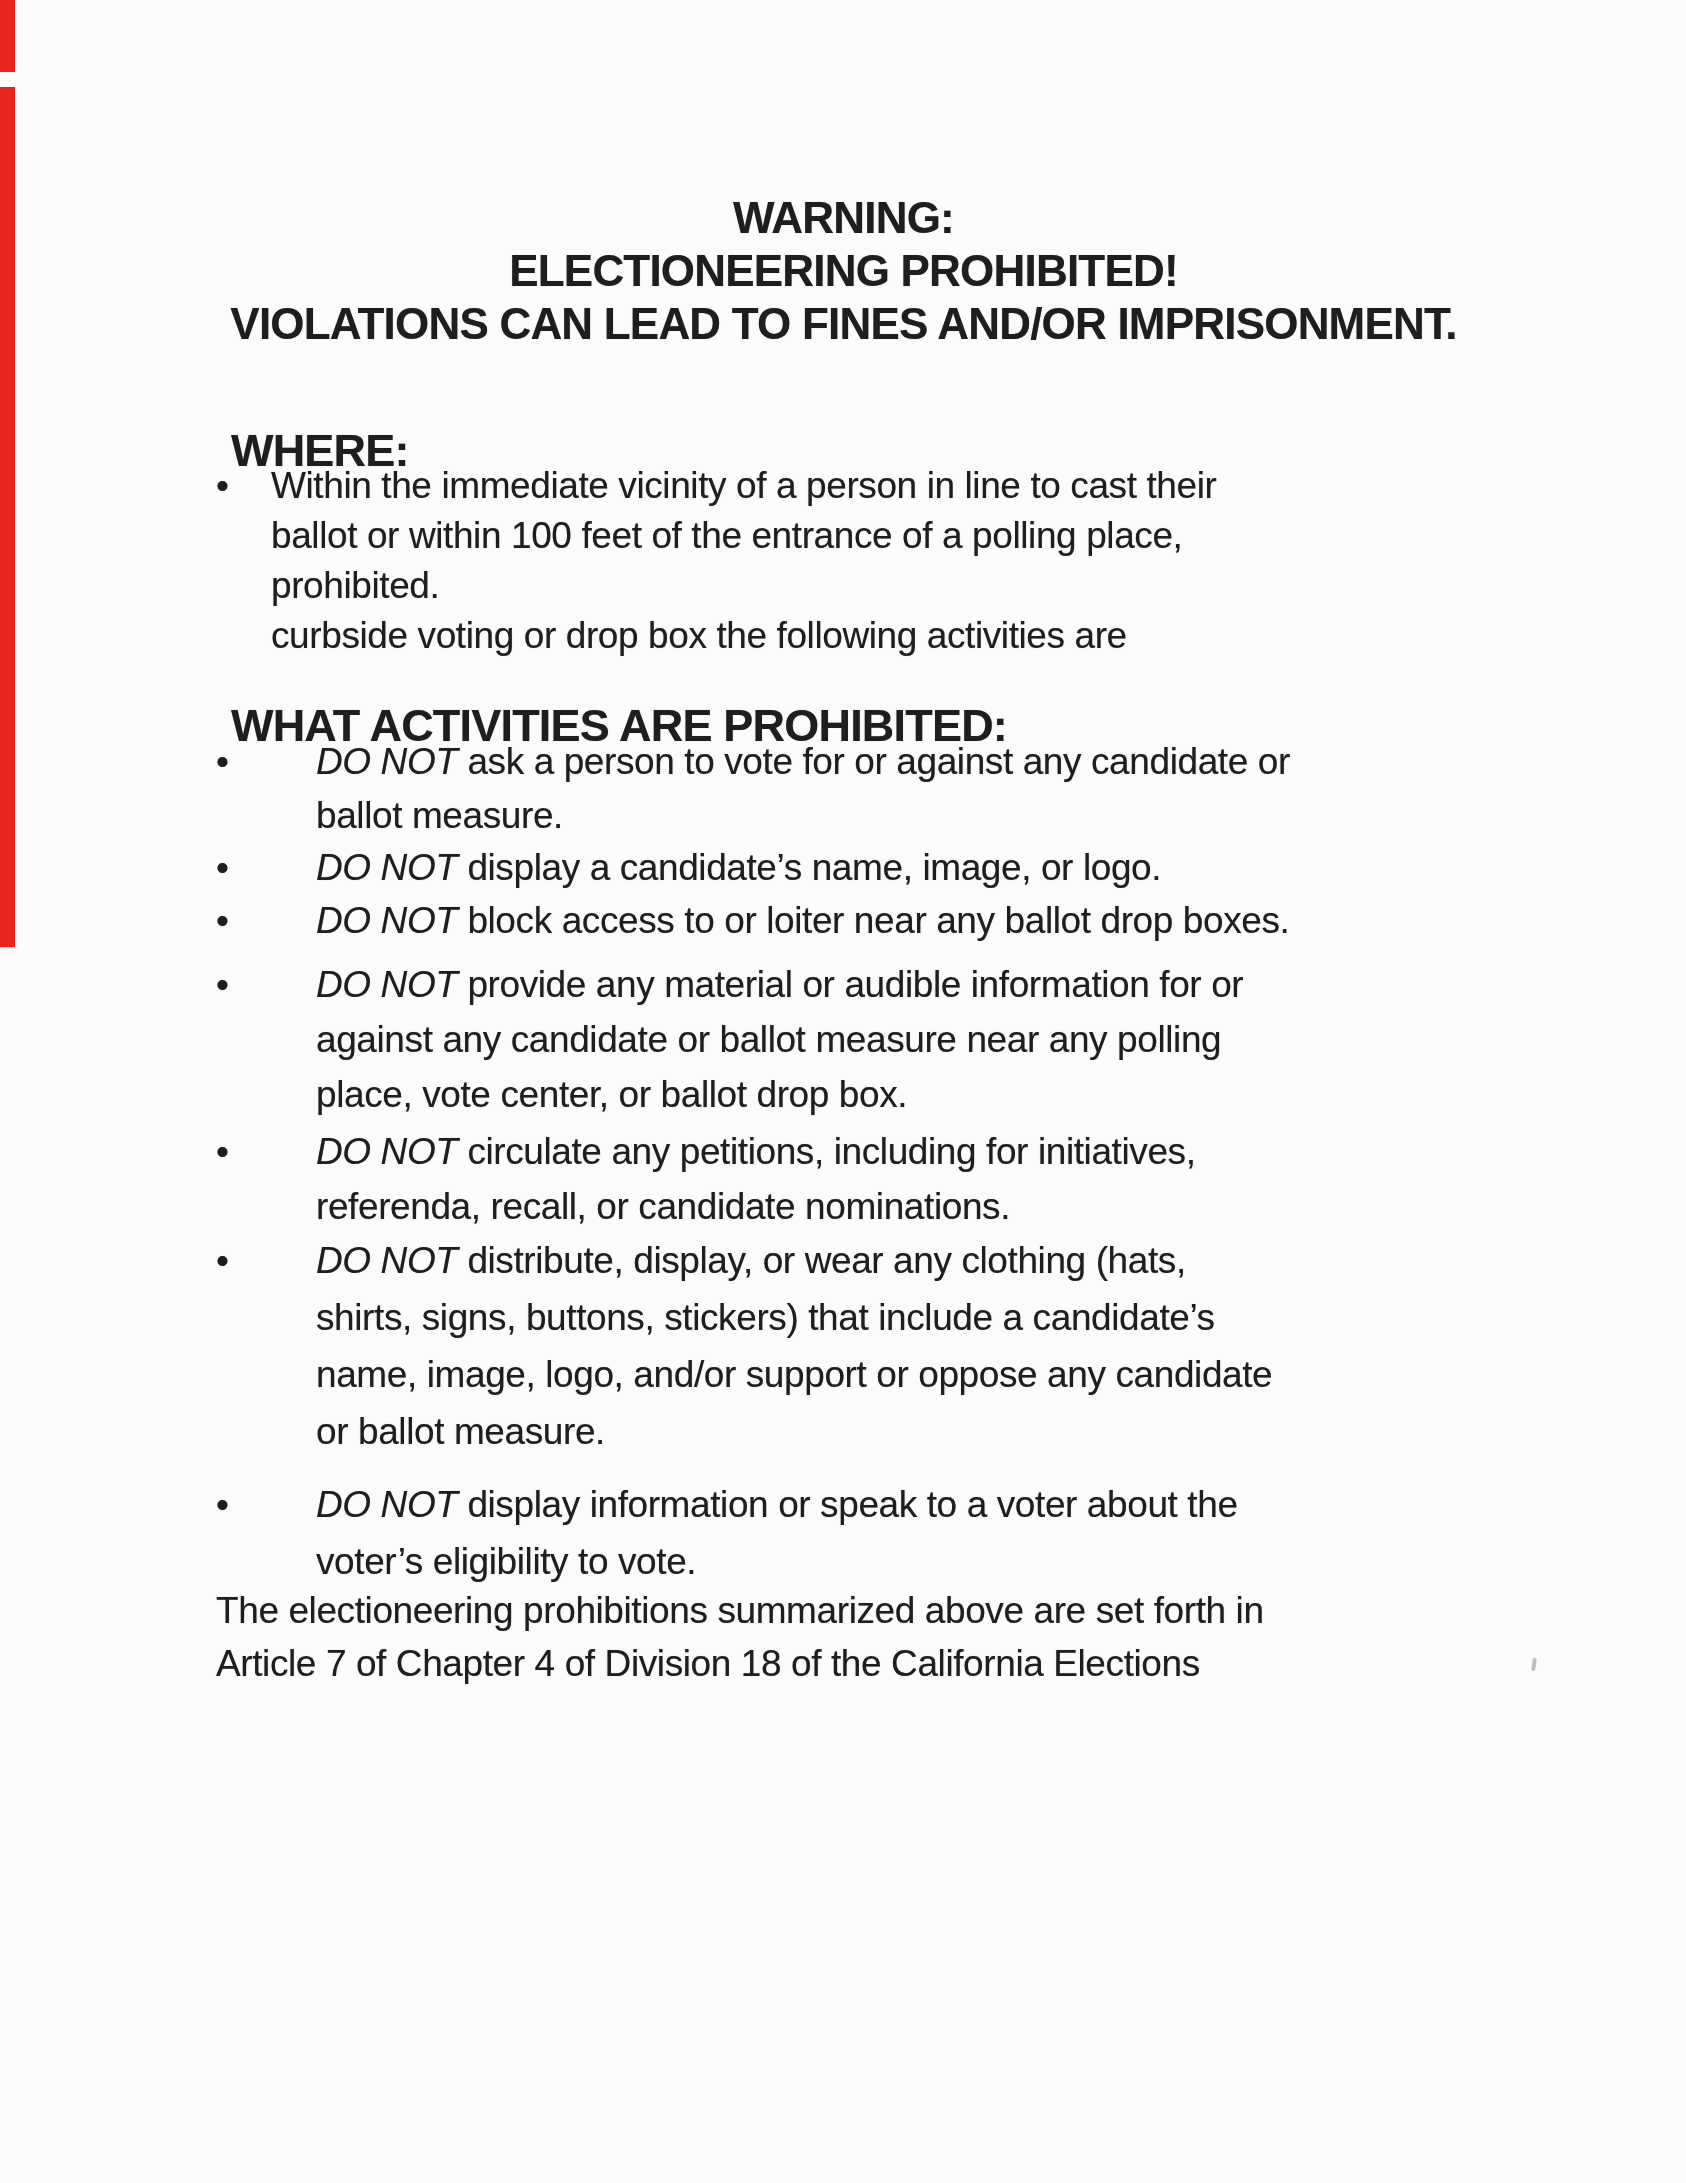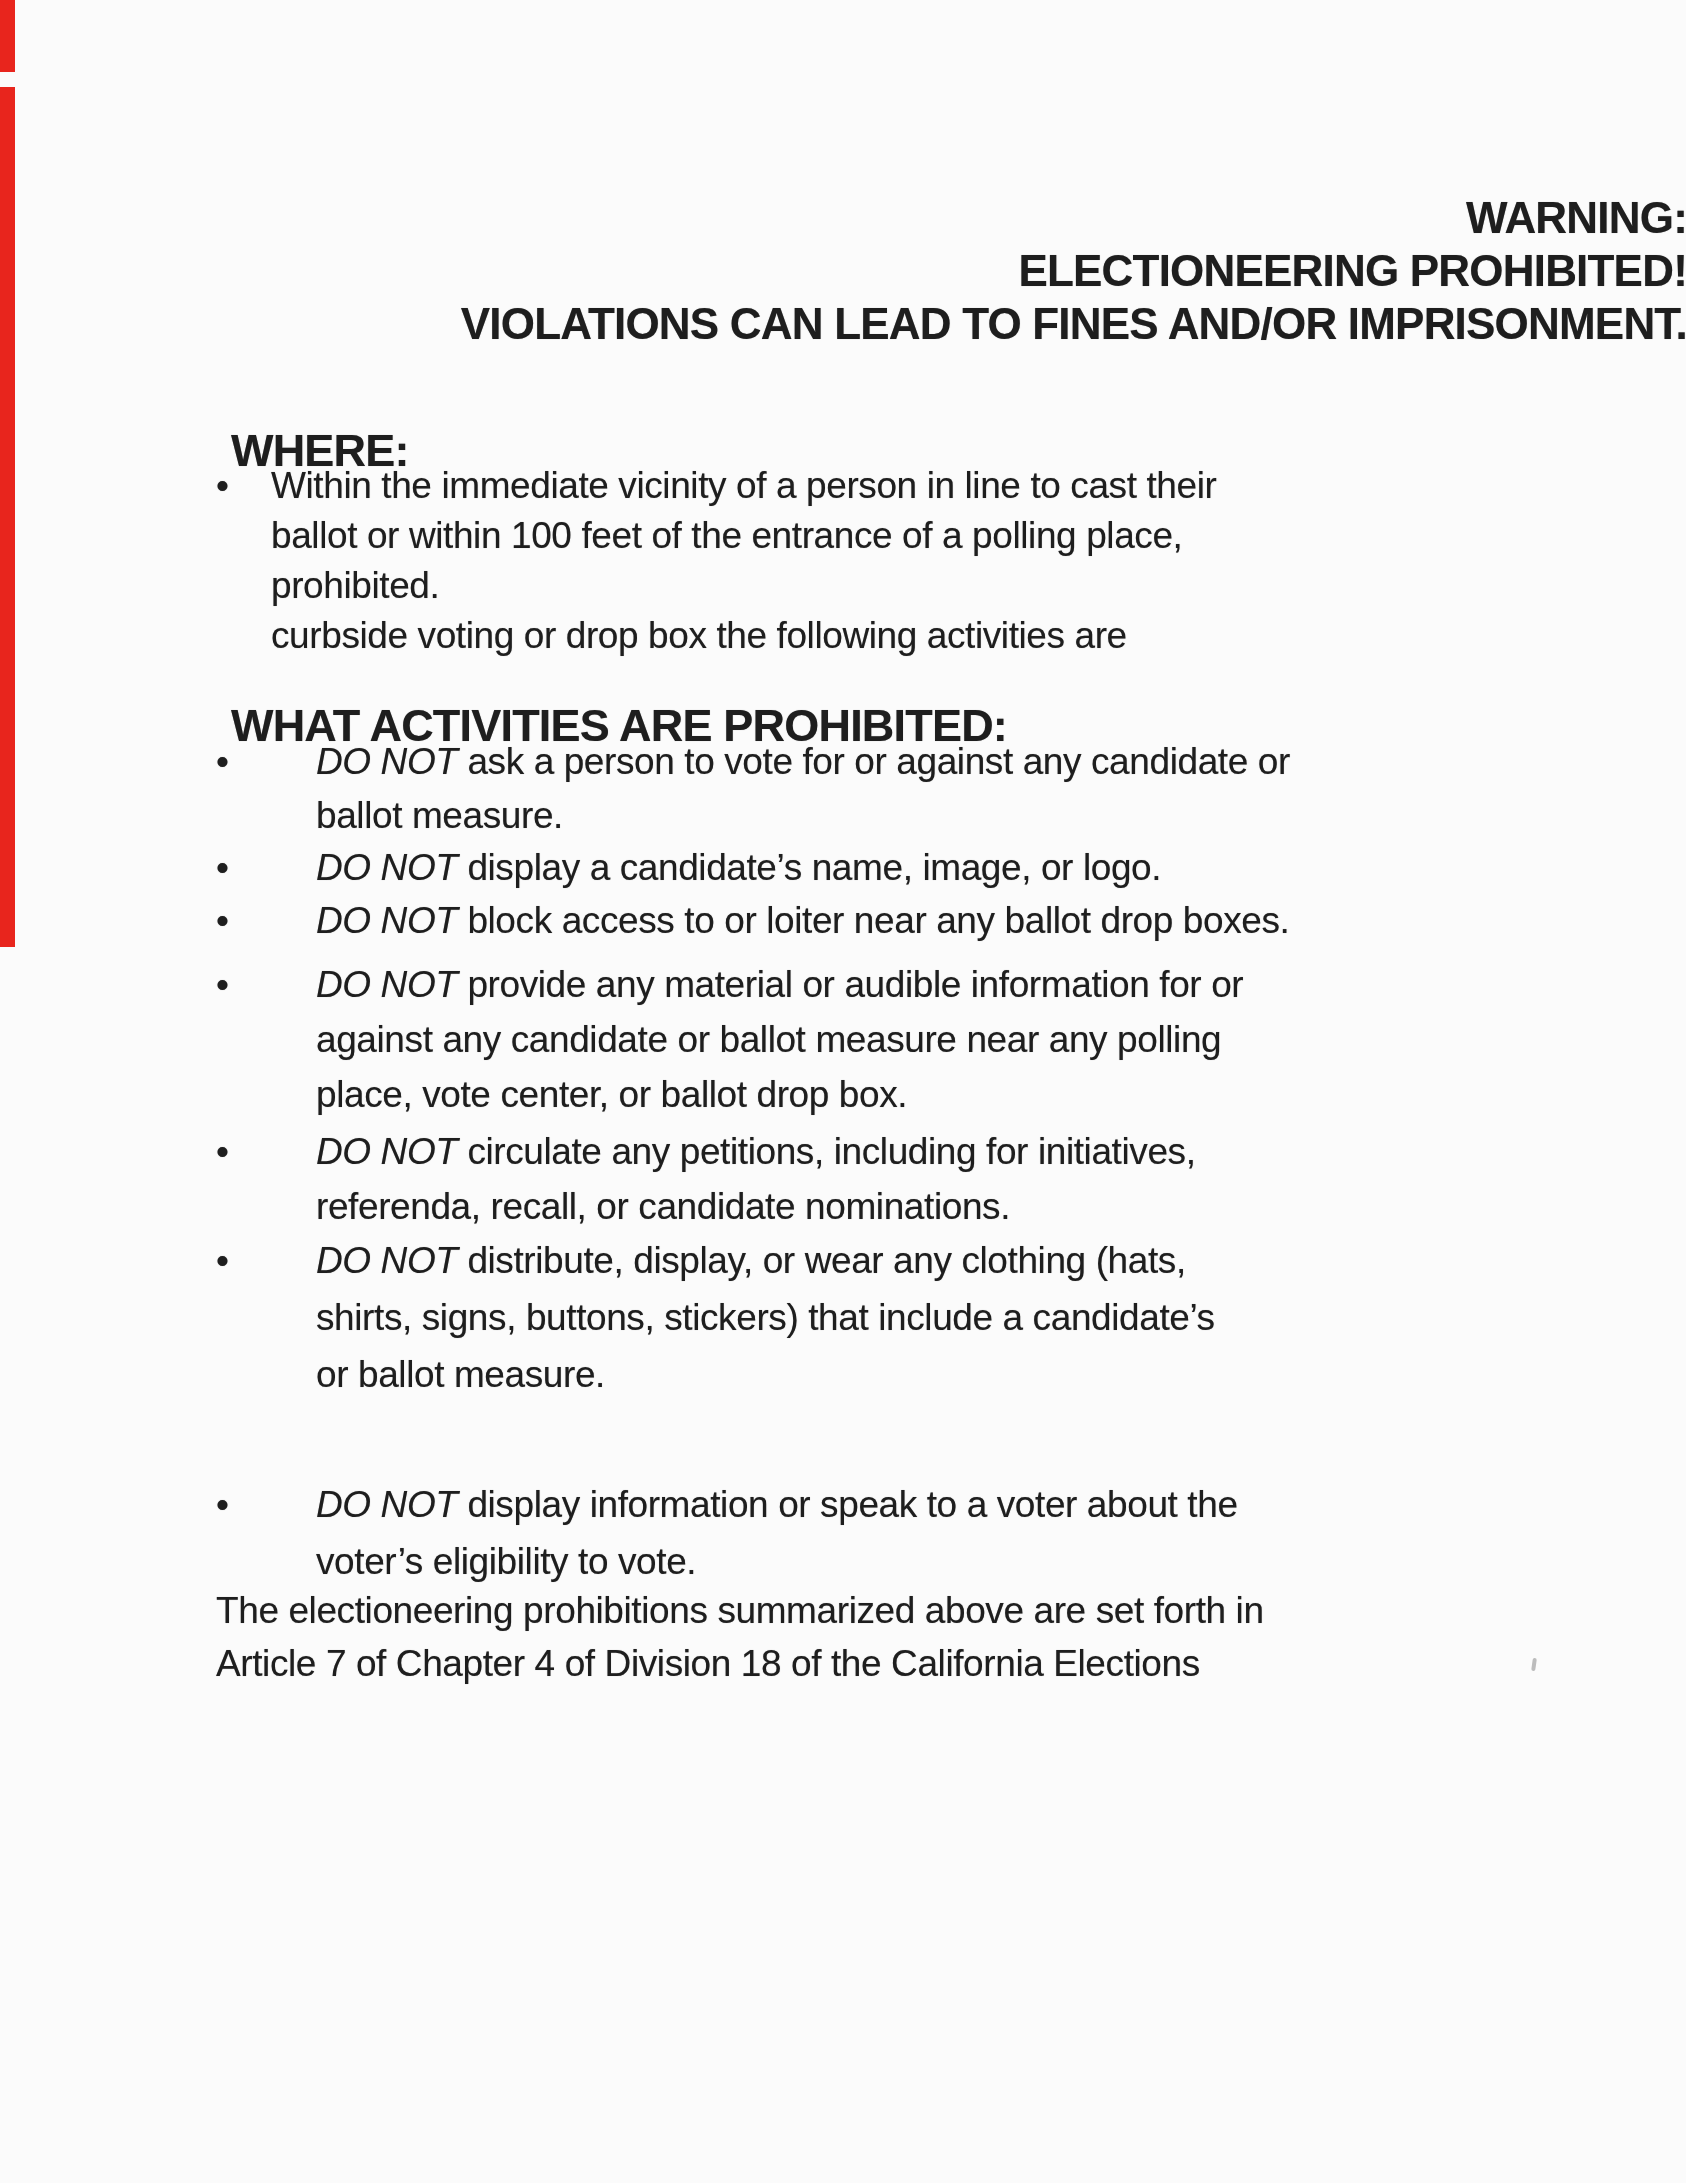--- a/index.html
+++ b/index.html
@@ -22,21 +22,21 @@
   }
   .red-mark.seg-top { top: 0; height: 72px; }
   .red-mark.seg-long { top: 87px; height: 860px; }
 
   
   .heading-block {
     position: absolute;
     left: 0;
     top: 191px;
     width: 1687px;
-    text-align: right;
+    text-align: center;
     font-size: 44px;
     font-weight: 700;
     line-height: 53px;
     letter-spacing: -0.8px;
   }
 
   
   .sec-h {
     position: absolute;
     left: 216px;
@@ -160,20 +160,21 @@
       <div class="line"><span class="em">DO NOT</span> <span>circulate any petitions, including for initiatives,</span></div>
       <div class="line">referenda, recall, or candidate nominations.</div>
     </div>
   </div>
 
   <div class="bullet-item act it5">
     <span class="marker">•</span>
     <div class="btext">
       <div class="line"><span class="em">DO NOT</span> <span>distribute, display, or wear any clothing (hats,</span></div>
       <div class="line">shirts, signs, buttons, stickers) that include a candidate’s</div>
+      <div class="line">name, image, logo, and/or support or oppose any candidate</div>
       <div class="line">or ballot measure.</div>
     </div>
   </div>
 
   <div class="bullet-item act it6">
     <span class="marker">•</span>
     <div class="btext">
       <div class="line"><span class="em">DO NOT</span> <span>display information or speak to a voter about the</span></div>
       <div class="line">voter’s eligibility to vote.</div>
     </div>

